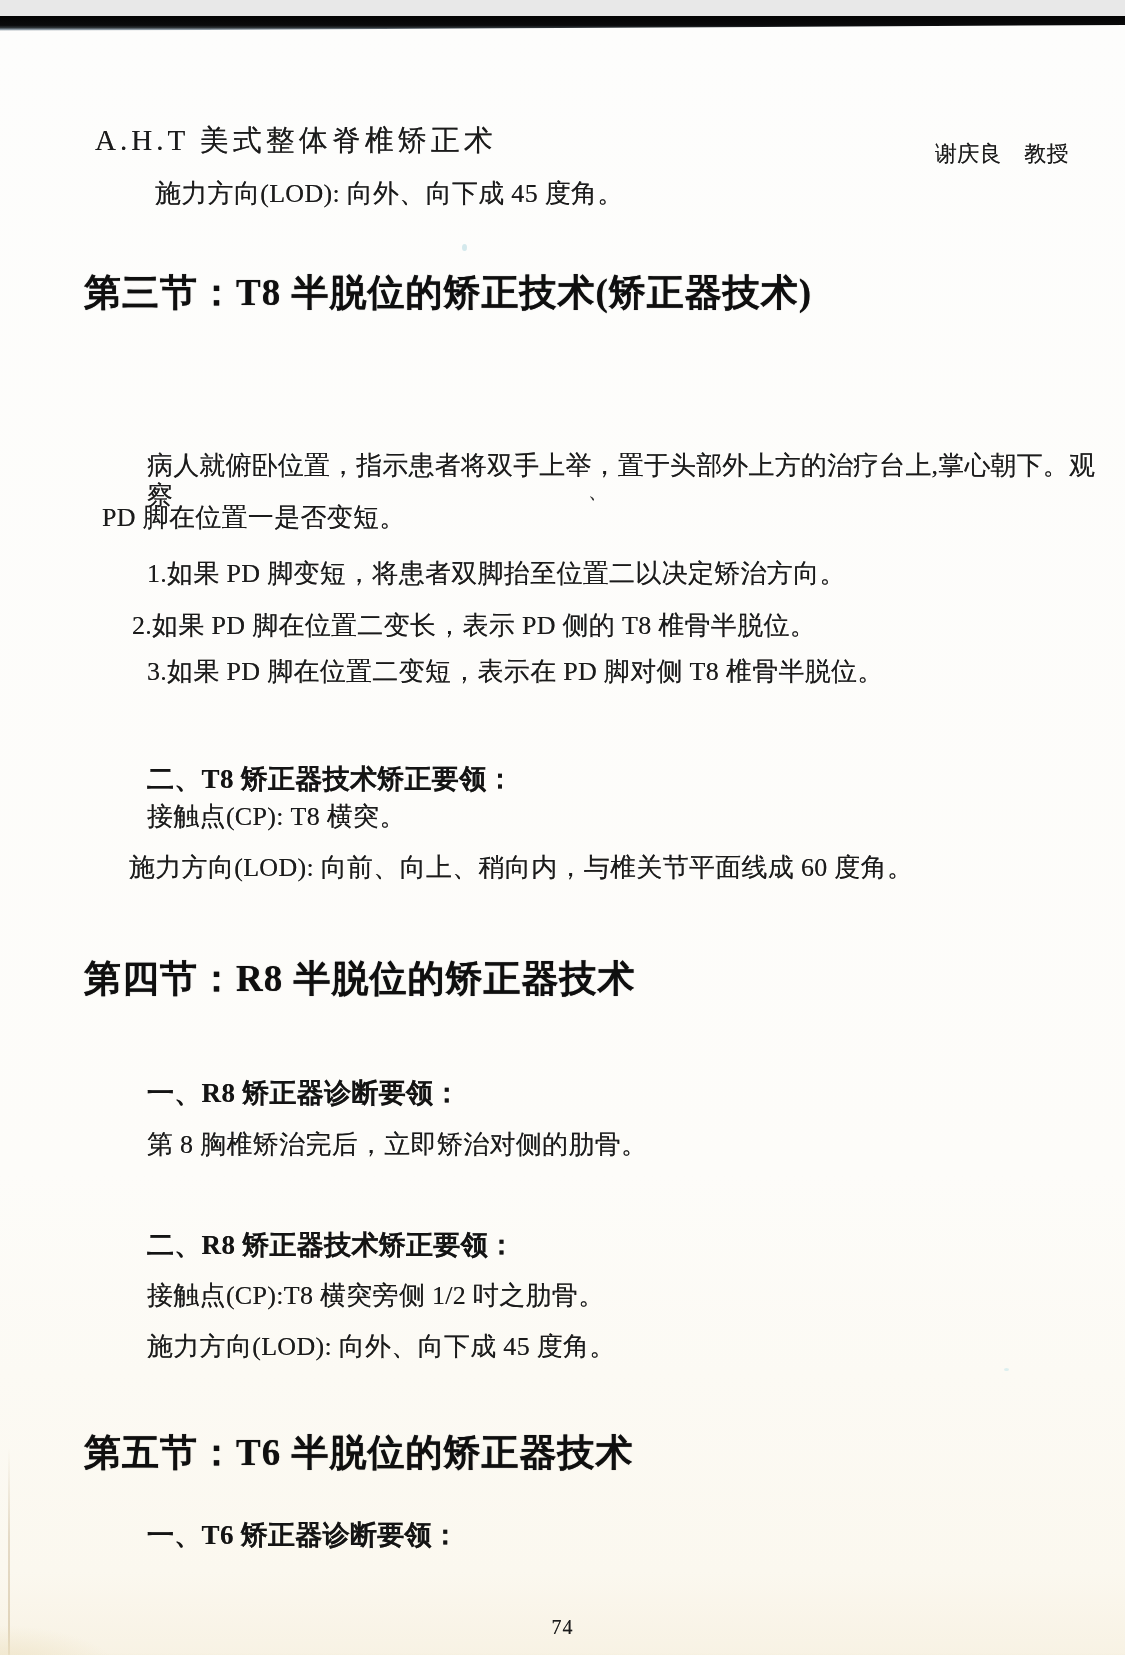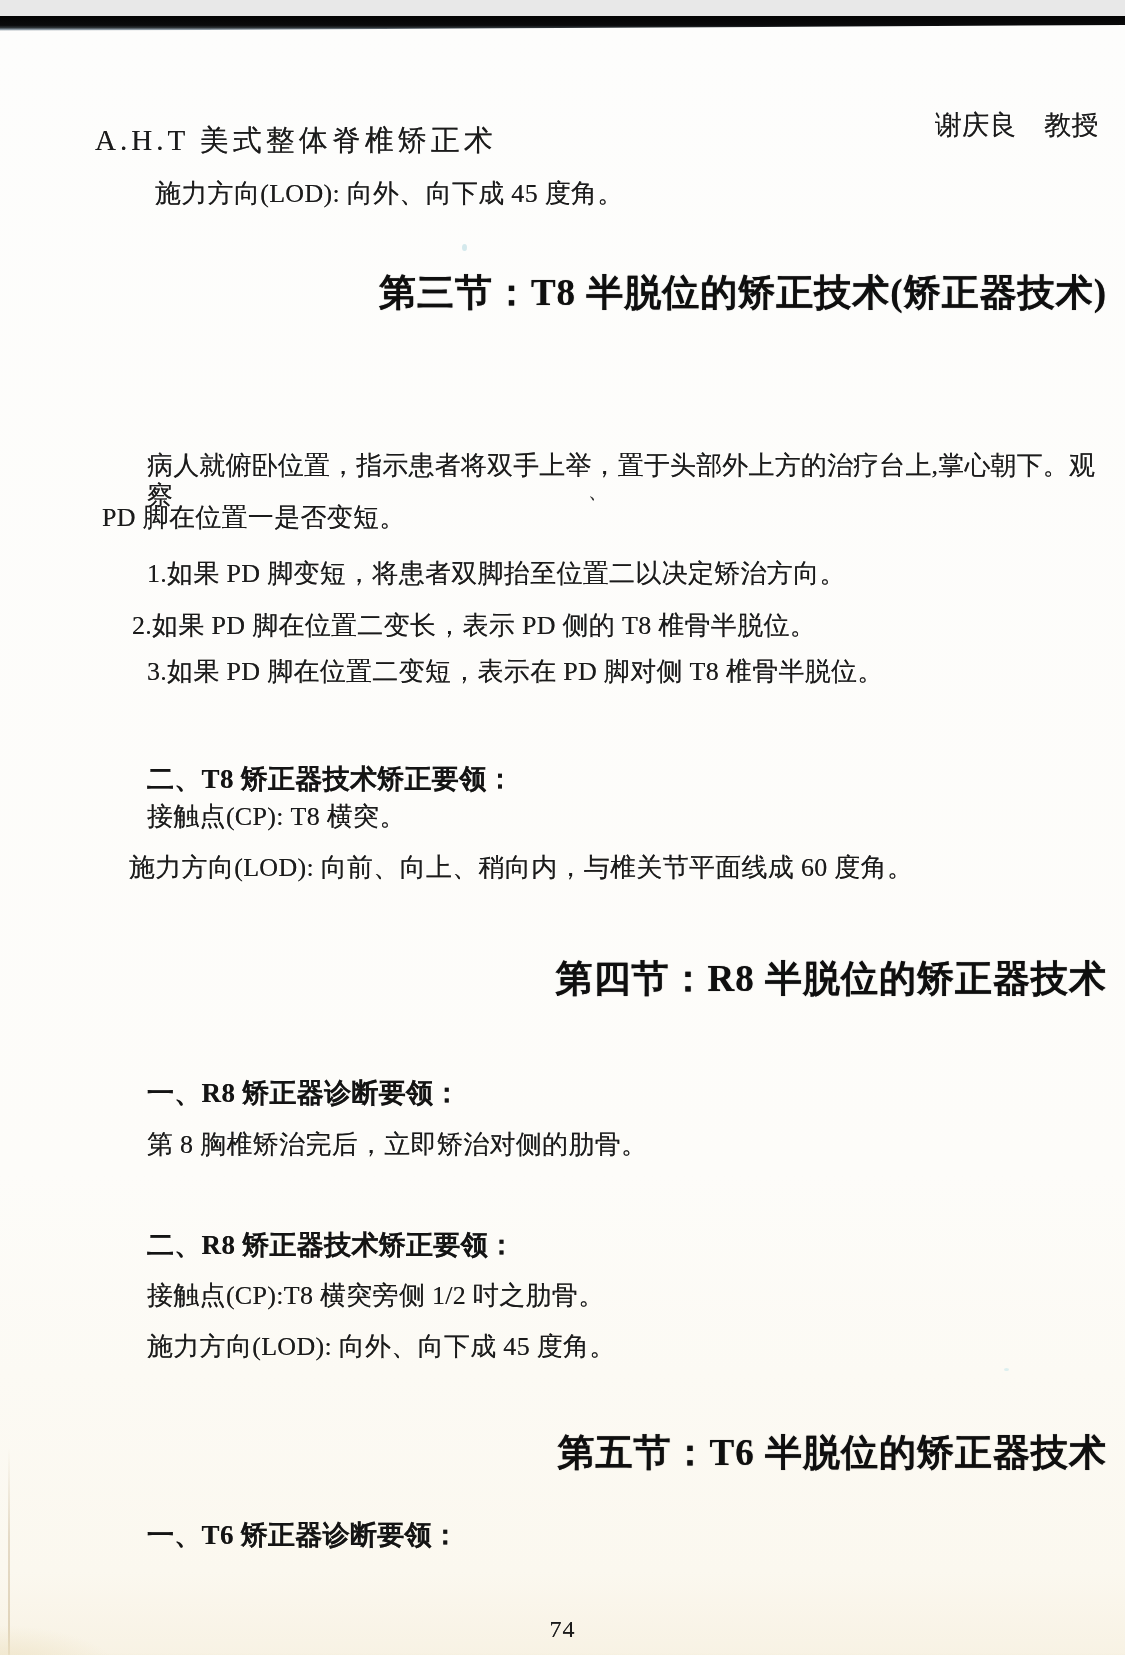--- a/index.html
+++ b/index.html
@@ -16,27 +16,27 @@
     position:absolute;top:0;left:0;width:1125px;height:15px;
     background:linear-gradient(180deg,#040404 0%,#0a0a0b 62%,#2e3438 78%,#8e9aa4 90%,rgba(142,154,164,0) 100%);
     clip-path:polygon(0 0,100% 0,100% 60%,0 100%);
   }
   .ln{
     position:absolute;white-space:nowrap;
     font-size:26px;color:#1b1b1b;line-height:1.15;letter-spacing:0.3px;
     text-shadow:0 0 .5px rgba(10,10,10,.6);
   }
   .bold{font-weight:bold;color:#141414;}
-  .center{left:112px;width:995px;text-align:right;}
+  .center{left:84px;width:995px;text-align:left;}
   .big{font-size:37px;font-weight:bold;color:#0f0f0f;letter-spacing:1px;
        text-shadow:0 0 .8px rgba(0,0,0,.7);}
   .hdr{font-size:29px;letter-spacing:4px;}
   .justify{white-space:normal;width:948px;text-align:justify;text-align-last:justify;letter-spacing:0;}
   .stray{font-size:20px;color:#2e2e2e;}
-  .pageno{left:0;width:1125px;text-align:center;font-size:24px;letter-spacing:1px;}
+  .pageno{left:0;width:1125px;text-align:center;font-size:20px;letter-spacing:1px;}
   
   .bottom-edge{
     position:absolute;left:0;right:0;bottom:0;height:18px;
     background:linear-gradient(180deg,rgba(239,232,208,0) 0%,#f0e9d2 55%,#ebe1c4 100%);
   }
   .corner-cream{
     position:absolute;left:0;bottom:0;width:120px;height:46px;
     background:radial-gradient(ellipse at 0% 100%,#eee3c6 0%,rgba(238,227,198,0) 70%);
   }
   
@@ -48,21 +48,21 @@
   .speck{position:absolute;border-radius:50%;}
 </style>
 </head>
 <body>
 
 <div class="page">
 
   <div class="topbar"></div>
 
   <div class="ln hdr" style="left:95px;top:108px;">A.H.T 美式整体脊椎矫正术</div>
-  <div class="ln" style="left:935px;top:94px;font-size:27px;">谢庆良　教授</div>
+  <div class="ln" style="left:935px;top:125px;font-size:22px;">谢庆良　教授</div>
 
   <div class="ln" style="left:155px;top:163px;">施力方向(LOD): 向外、向下成 45 度角。</div>
 
   <div class="ln big center" style="top:256px;">第三节：T8 半脱位的矫正技术(矫正器技术)</div>
   <div class="ln justify" style="left:147px;top:435px;">病人就俯卧位置，指示患者将双手上举，置于头部外上方的治疗台上,掌心朝下。观察</div>
   <div class="ln stray" style="left:588px;top:464px;">、</div>
   <div class="ln" style="left:102px;top:487px;">PD 脚在位置一是否变短。</div>
   <div class="ln" style="left:147px;top:543px;">1.如果 PD 脚变短，将患者双脚抬至位置二以决定矫治方向。</div>
   <div class="ln" style="left:132px;top:595px;">2.如果 PD 脚在位置二变长，表示 PD 侧的 T8 椎骨半脱位。</div>
   <div class="ln" style="left:147px;top:641px;">3.如果 PD 脚在位置二变短，表示在 PD 脚对侧 T8 椎骨半脱位。</div>

